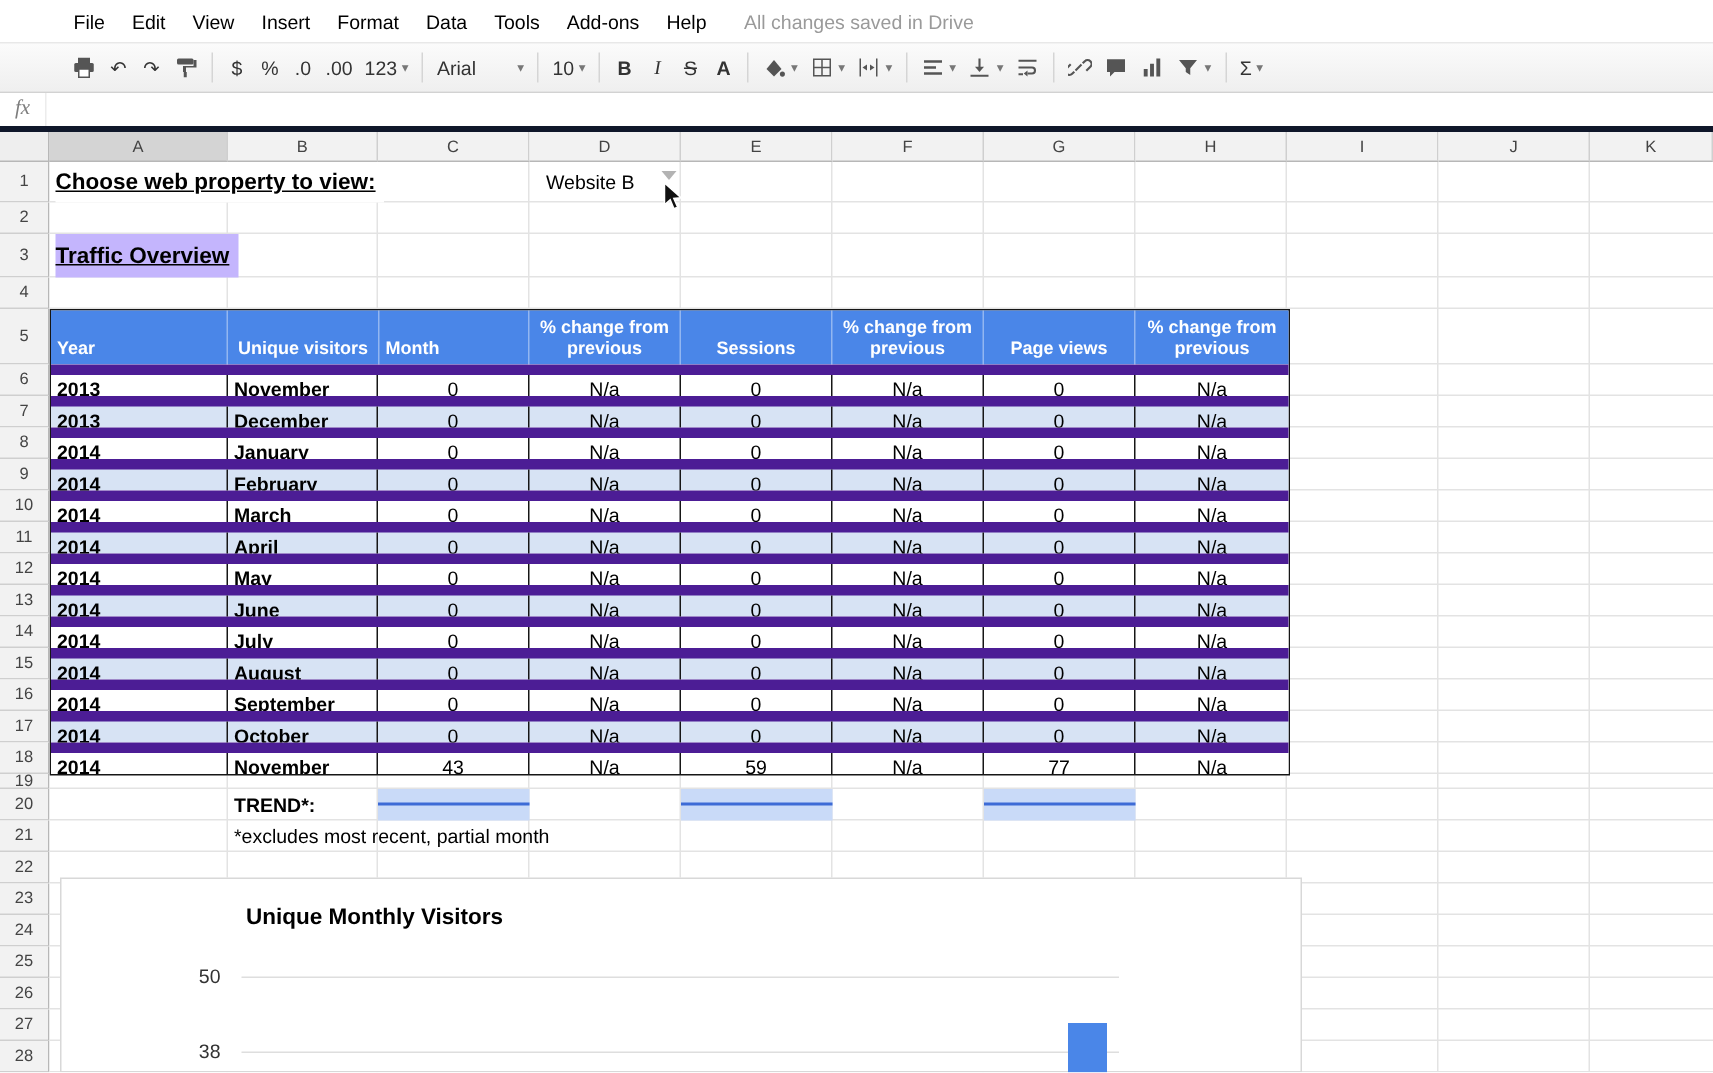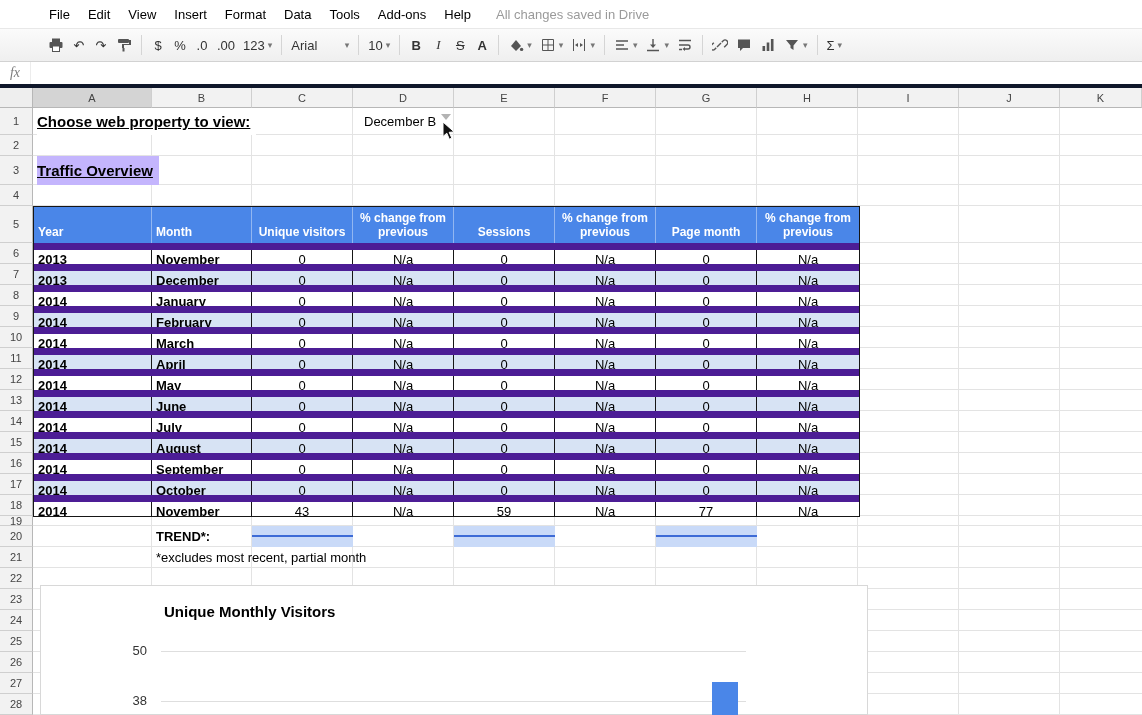--- a/index.html
+++ b/index.html
@@ -313,33 +313,33 @@
           <div class="hline" style="top: 480px;"></div>
           <div class="hline" style="top: 501px;"></div>
           <div class="hline" style="top: 522px;"></div>
           <div class="hline" style="top: 543px;"></div>
           <div class="hline" style="top: 564px;"></div>
           <div class="hline" style="top: 585px;"></div>
           <div class="hline" style="top: 606px;"></div>
         </div>
 
       <div class="a1">Choose web property to view:</div>
-      <div class="d1">December B</div>
+      <div class="d1">Website B</div>
       <div class="dd-arrow"></div>
       <div class="a3">Traffic Overview</div>
 
       <div class="datatable">
         <div class="thead" id="table-header">
             <div class="th left" style="width: 118px;">Year</div>
+            <div class="th" style="width: 101px;">Unique visitors</div>
             <div class="th left" style="width: 100px;">Month</div>
-            <div class="th" style="width: 101px;">Unique visitors</div>
             <div class="th" style="width: 101px;">% change from previous</div>
             <div class="th" style="width: 101px;">Sessions</div>
             <div class="th" style="width: 101px;">% change from previous</div>
-            <div class="th" style="width: 101px;">Page month</div>
+            <div class="th" style="width: 101px;">Page views</div>
             <div class="th" style="width: 102px;">% change from previous</div>
           </div>
         <div id="table-body">
             <div class="tr">
               <div class="td left" style="width: 118px;">2013</div>
               <div class="td left" style="width: 100px;">November</div>
               <div class="td num" style="width: 101px;">0</div>
               <div class="td num" style="width: 101px;">N/a</div>
               <div class="td num" style="width: 101px;">0</div>
               <div class="td num" style="width: 101px;">N/a</div>

